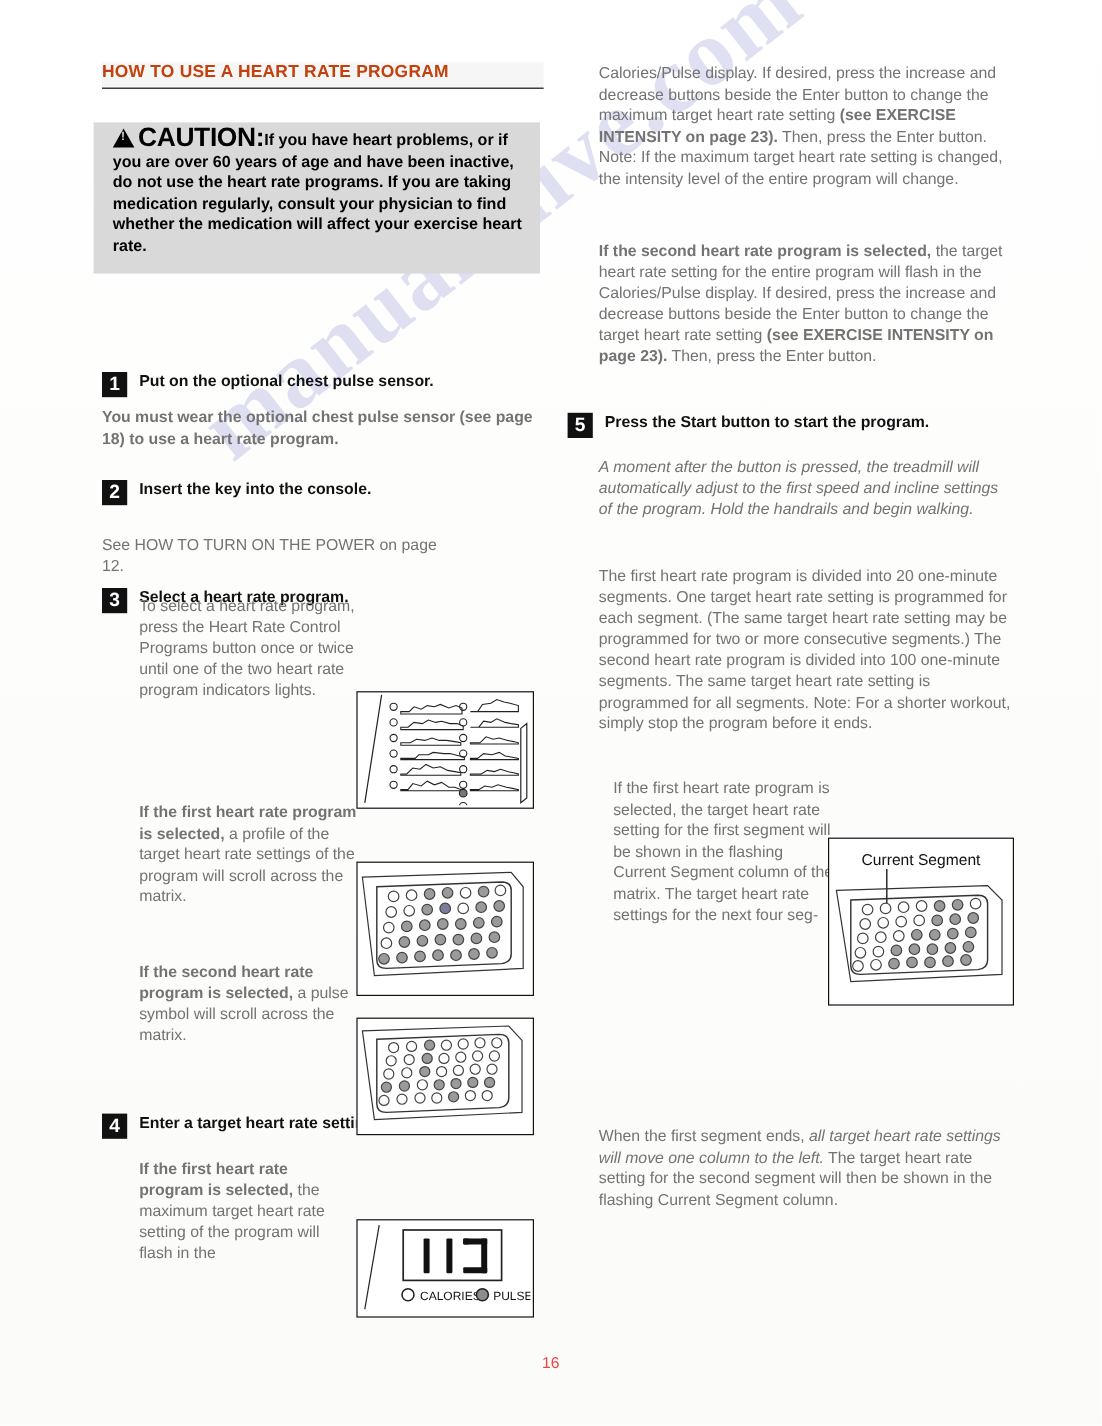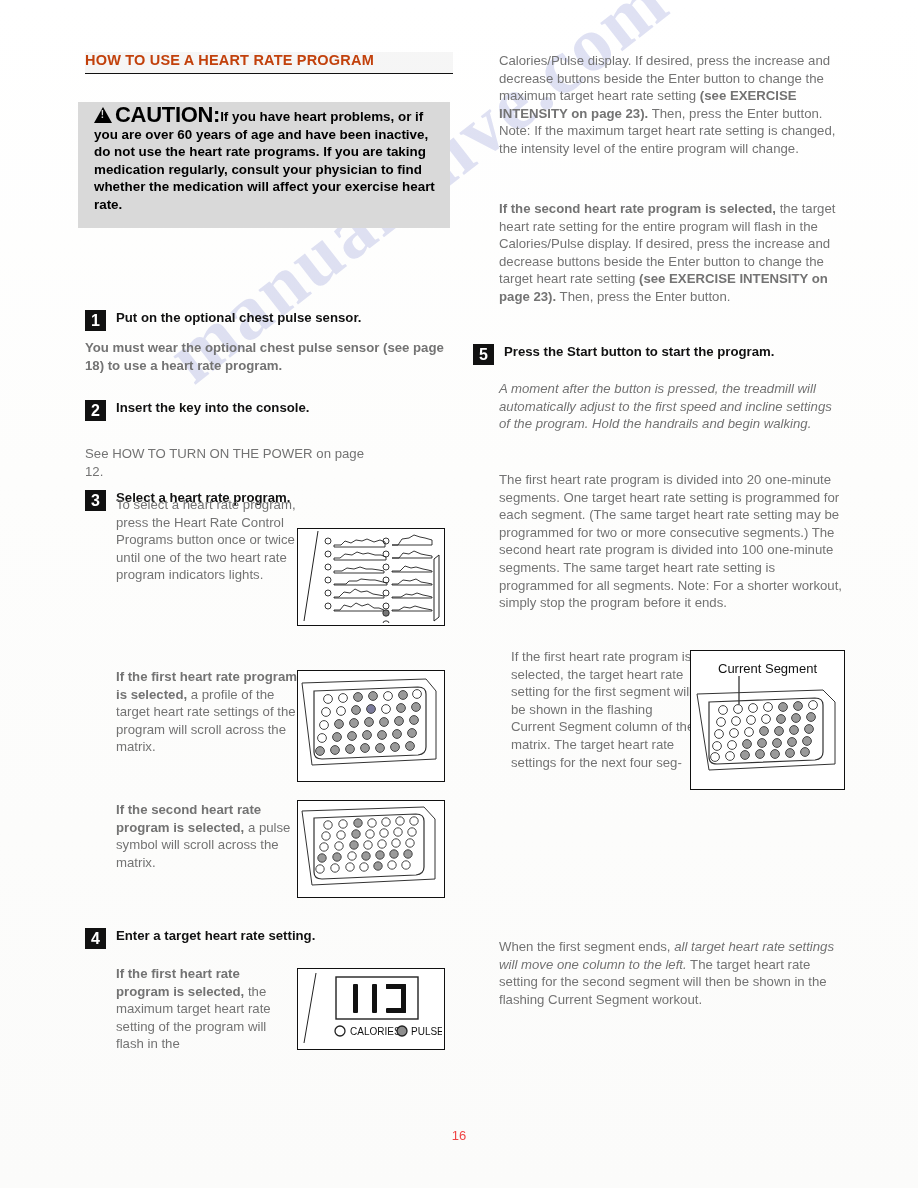--- a/index.html
+++ b/index.html
@@ -67,21 +67,21 @@
     font-size:13.2px;line-height:17.6px;margin:0 0 0 0;color:#737373;
   }
   p.b{font-weight:700;}
   .ind{margin-left:31px;}
   .sp{height:13px;}
   b{font-weight:700;}
   i{font-style:italic;}
 
   
   .fig{position:absolute;border:1.7px solid #111;background:#fff;
-       box-sizing:border-box;}
+       box-sizing:border-box;margin-top:48px;}
   .figlabel{font-size:13px;text-align:center;}
 
   .page-num{
     position:absolute;left:0;right:0;top:1128px;text-align:center;
     font-size:13px;font-weight:400;color:#ef4444;
   }
 </style>
 </head>
 <body>
 
@@ -292,21 +292,21 @@
     <div class="num">5</div>
     <div class="steptitle">Press the Start button to start the program.</div>
   </div>
   <p class="body" style="position:absolute;left:499px;top:380px;width:346px;font-style:italic;">A moment after the button is pressed, the treadmill will automatically adjust to the first speed and incline settings of the program. Hold the handrails and begin walking.</p>
 
   <p class="body" style="position:absolute;left:499px;top:471px;width:346px;">The first heart rate program is divided into 20 one-minute segments. One target heart rate setting is programmed for each segment. (The same target heart rate setting may be programmed for two or more consecutive segments.) The second heart rate program is divided into 100 one-minute segments. The same target heart rate setting is programmed for all segments. Note: For a shorter workout, simply stop the program before it ends.</p>
 
   <p class="body" style="position:absolute;left:511px;top:648px;width:185px;">If the first heart rate program is selected, the target heart rate setting for the first segment will be shown in the flashing Current Segment column of the matrix. The target heart rate settings for the next four seg-</p>
 
 
-  <p class="body" style="position:absolute;left:499px;top:938px;width:346px;"><span>When the first segment ends, </span><i>all target heart rate settings will move one column to the left.</i><span> The target heart rate setting for the second segment will then be shown in the flashing Current Segment workout.</span></p>
+  <p class="body" style="position:absolute;left:499px;top:938px;width:346px;"><span>When the first segment ends, </span><i>all target heart rate settings will move one column to the left.</i><span> The target heart rate setting for the second segment will then be shown in the flashing Current Segment column.</span></p>
 
   <div class="fig" style="left:690px;top:650px;width:155px;height:140px;">
     <div class="figlabel" style="margin-top:10px;">Current Segment</div>
     <svg width="151" height="108" viewBox="0 0 151 108" style="display:block;">
       <line x1="48" y1="0" x2="48" y2="30" stroke="#222" stroke-width="1.2"></line>
       <path d="M6 18 L132 14 L144 26 L144 88 L18 94 Z" fill="none" stroke="#333" stroke-width="1"></path>
       <path d="M18 26 L124 22 Q132 22 132 29 L132 76 Q132 83 124 84 L26 88 Q18 88 18 81 Z" fill="none" stroke="#333" stroke-width="1.2"></path>
       <g stroke="#444" stroke-width="1">
         <circle cx="32" cy="34" r="4.4" fill="#fff"></circle>
           <circle cx="47" cy="33" r="4.4" fill="#fff"></circle>

